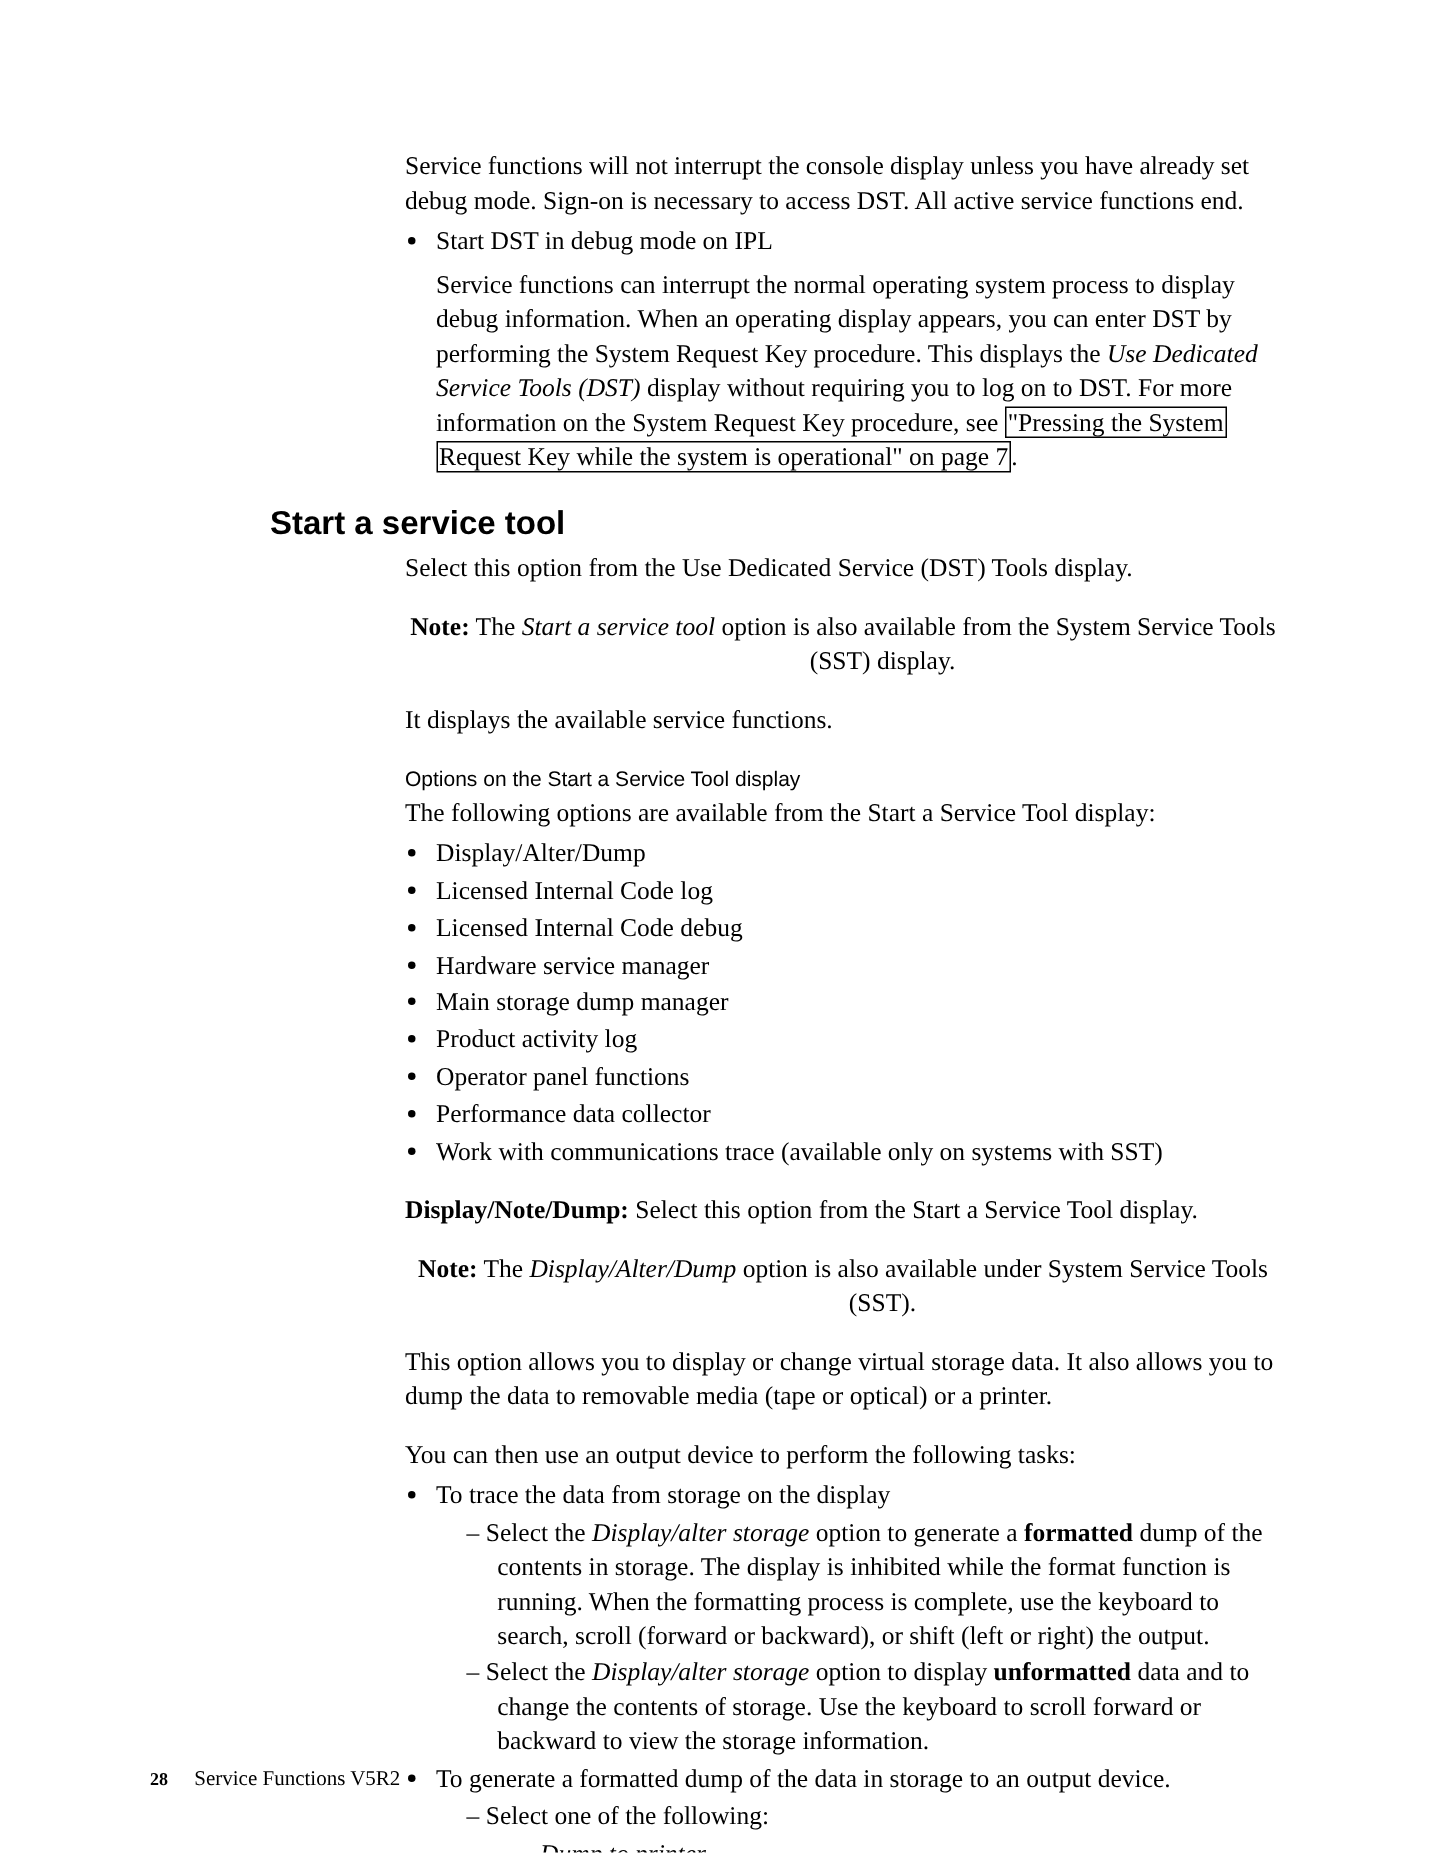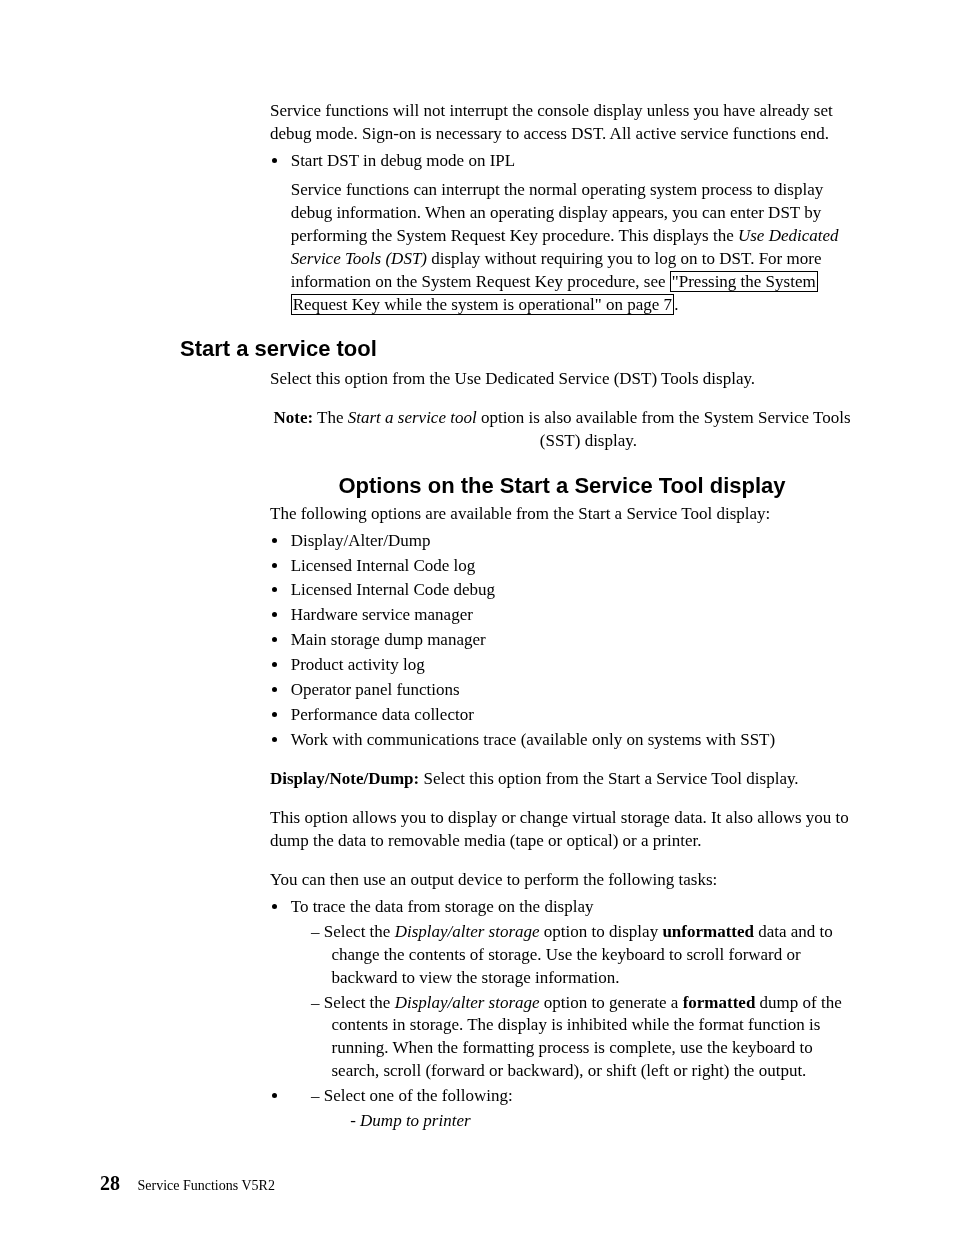--- a/index.html
+++ b/index.html
@@ -22,24 +22,23 @@
     margin-left: 170px;
   }
   .heading2 {
     font-family: Arial, Helvetica, sans-serif;
     font-weight: bold;
     font-size: 22px;
     margin: 18px 0 4px -90px;
   }
   .heading3 {
     font-family: Arial, Helvetica, sans-serif;
-    font-weight: bold;
-    font-size: 22px;
+    font-weight: normal;
+    font-size: 14px;
     margin: 18px 0 2px 0;
-    text-align: center;
   }
   p { margin: 0 0 0 0; }
   .para-gap { margin-top: 16px; }
   ul.bullets { margin: 4px 0 0 0; padding-left: 1.1em; list-style-type: disc; }
   ul.bullets > li { margin-top: 2px; padding-left: 2px; }
   ul.dash { margin: 2px 0 0 0; padding-left: 1.2em; list-style: none; }
   ul.dash > li { text-indent: -1.2em; padding-left: 1.2em; margin-top: 2px; }
   ul.dash > li::before { content: "– "; }
   ul.hyphen { margin: 2px 0 0 0; padding-left: 1.1em; list-style: none; }
   ul.hyphen > li { text-indent: -1.1em; padding-left: 1.1em; margin-top: 2px; }
@@ -48,21 +47,21 @@
   .note-block { margin-top: 16px; }
   .note-body  { display: block; padding-left: 3.1em; text-indent: -3.1em; text-align: center; }
   .linkbox { border: 1px solid #000; padding: 0 1px; display: inline; }
   .runin { font-weight: bold; }
   .footer {
     position: absolute;
     bottom: 38px;
     left: 100px;
     font-size: 14px;
   }
-  .footer .pg { font-weight: bold; font-size: 20px; margin-right: 14px; }
+  .footer .pg { font-weight: bold; font-size: 12px; margin-right: 14px; }
 </style>
 </head>
 <body>
 
 <div class="page">
   <div class="content">
 
     <p>Service functions will not interrupt the console display unless you have already set debug mode. Sign-on is necessary to access DST. All active service functions end.</p>
 
     <ul class="bullets">
@@ -78,58 +77,66 @@
 
     <p>Select this option from the Use Dedicated Service (DST) Tools display.</p>
 
     <div class="note-block">
       <span class="note-body">
         <span class="note-label">Note:</span>
         <span>The </span><i>Start a service tool</i><span> option is also available from the System Service Tools (SST) display.</span>
       </span>
     </div>
 
+    <p class="para-gap">It displays the available service functions.</p>
 
     <div class="heading3">Options on the Start a Service Tool display</div>
     <p>The following options are available from the Start a Service Tool display:</p>
 
     <ul class="bullets">
       <li>Display/Alter/Dump</li>
       <li>Licensed Internal Code log</li>
       <li>Licensed Internal Code debug</li>
       <li>Hardware service manager</li>
       <li>Main storage dump manager</li>
       <li>Product activity log</li>
       <li>Operator panel functions</li>
       <li>Performance data collector</li>
       <li>Work with communications trace (available only on systems with SST)</li>
     </ul>
 
     <p class="para-gap">
       <span class="runin">Display/Note/Dump:</span><span>  Select this option from the Start a Service Tool display.</span>
     </p>
 
+    <div class="note-block">
+      <span class="note-body">
+        <span class="note-label">Note:</span>
+        <span>The </span><i>Display/Alter/Dump</i><span> option is also available under System Service Tools (SST).</span>
+      </span>
+    </div>
 
     <p class="para-gap">This option allows you to display or change virtual storage data. It also allows you to dump the data to removable media (tape or optical) or a printer.</p>
 
     <p class="para-gap">You can then use an output device to perform the following tasks:</p>
 
     <ul class="bullets">
       <li>
         <span>To trace the data from storage on the display</span>
         <ul class="dash">
           <li>
-            <span>Select the </span><i>Display/alter storage</i><span> option to display </span><b>unformatted</b><span> data and to change the contents of storage. Use the keyboard to scroll forward or backward to view the storage information.</span>
+            <span>Select the </span><i>Display/alter storage</i><span> option to generate a </span><b>formatted</b><span> dump of the contents in storage. The display is inhibited while the format function is running. When the formatting process is complete, use the keyboard to search, scroll (forward or backward), or shift (left or right) the output.</span>
           </li>
           <li>
-            <span>Select the </span><i>Display/alter storage</i><span> option to generate a </span><b>formatted</b><span> dump of the contents in storage. The display is inhibited while the format function is running. When the formatting process is complete, use the keyboard to search, scroll (forward or backward), or shift (left or right) the output.</span>
+            <span>Select the </span><i>Display/alter storage</i><span> option to display </span><b>unformatted</b><span> data and to change the contents of storage. Use the keyboard to scroll forward or backward to view the storage information.</span>
           </li>
         </ul>
       </li>
       <li>
+        <span>To generate a formatted dump of the data in storage to an output device.</span>
         <ul class="dash">
           <li>
             <span>Select one of the following:</span>
             <ul class="hyphen">
               <li><i>Dump to printer</i></li>
             </ul>
           </li>
         </ul>
       </li>
     </ul>

